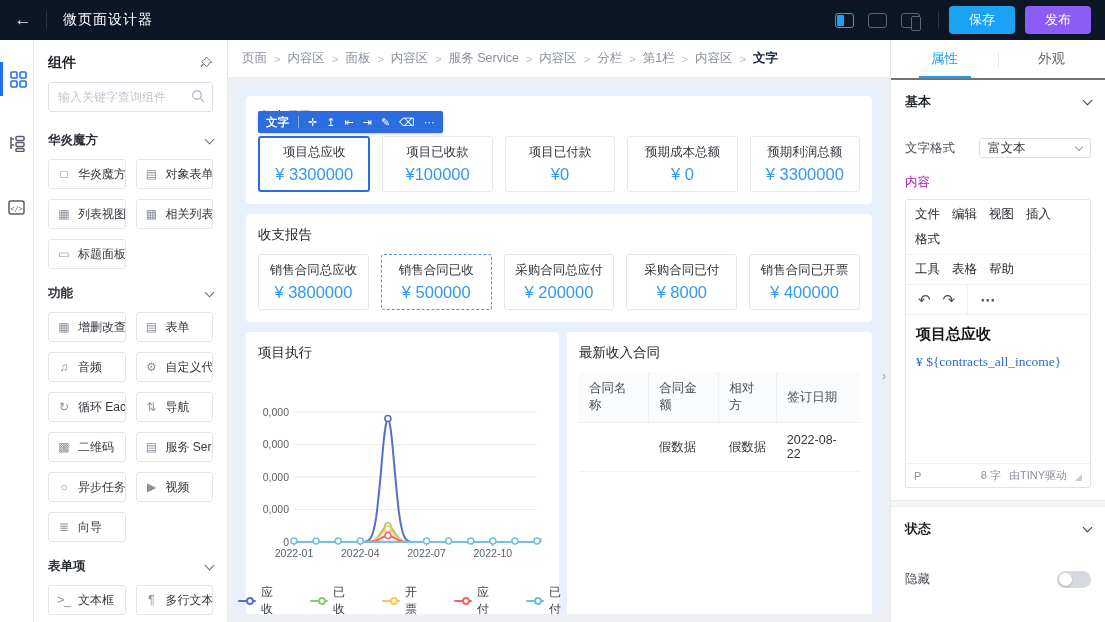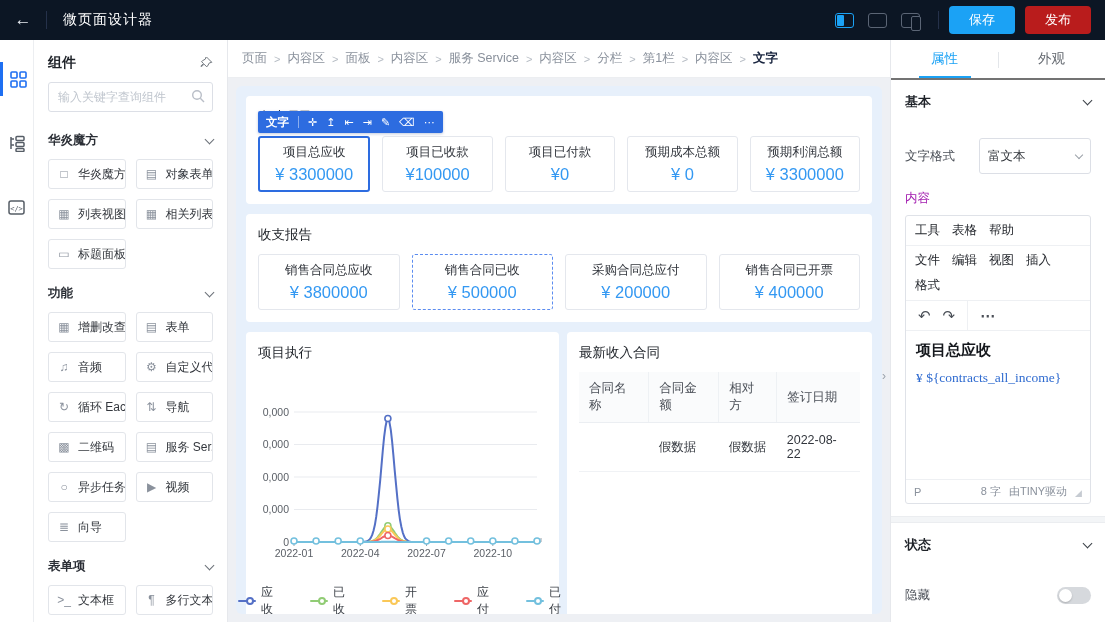--- a/index.html
+++ b/index.html
@@ -11,21 +11,21 @@
   .tb-div{width:1px;height:18px;background:#25314a}
   .tb-title{font-size:14px;font-weight:normal;margin-left:16px;letter-spacing:1px}
   .tb-right{margin-left:auto;display:flex;align-items:center;gap:10px;padding-right:14px}
   .vm{display:flex;align-items:center;gap:14px;margin-right:8px}
   .vm-icon{width:19px;height:15px;border:1.5px solid #5b6575;border-radius:3px;position:relative}
   .vm-icon.active{border-color:#1ba2f5}
   .vm-icon.active::after{content:"";position:absolute;left:1px;top:1px;bottom:1px;width:7px;background:#1ba2f5;border-radius:1px}
   .vm-icon.device::after{content:"";position:absolute;right:-2px;top:2px;width:8px;height:13px;background:#0c1624;border:1.5px solid #5b6575;border-radius:2px}
   .btn{height:28px;padding:0 20px;border:none;border-radius:4px;color:#fff;font-size:13px;cursor:pointer;font-family:inherit}
   .btn-save{background:#1ba2f5}
-  .btn-pub{background:#b91c1c}
+  .btn-pub{background:#8b5cf6}
   
   .main{display:flex;height:582px}
   .rail{width:34px;border-right:1px solid #eceef1;display:flex;flex-direction:column;align-items:center;padding-top:22px;gap:30px}
   .rail-item{width:34px;height:34px;display:flex;align-items:center;justify-content:center;cursor:pointer}
   .rail-item.active{border-left:3px solid #1e6ff2}
   
   .comp-panel{width:194px;border-right:1px solid #e6e8ec;overflow:hidden;display:flex;flex-direction:column}
   .comp-head{display:flex;align-items:center;justify-content:space-between;padding:14px 14px 10px}
   .comp-title{font-size:14px;font-weight:bold;color:#1f2329}
   .search-wrap{margin:0 14px 6px;position:relative}
@@ -78,21 +78,21 @@
   .insp-tab{flex:1;text-align:center;font-size:13.5px;color:#62676e;cursor:pointer;height:100%;display:flex;align-items:center;justify-content:center;position:relative}
   .insp-tab.active{color:#1ba2f5}
   .insp-tab.active::after{content:"";position:absolute;bottom:0;left:50%;transform:translateX(-50%);width:52px;height:2px;background:#1ba2f5}
   .insp-tab-div{position:absolute;left:50%;top:12px;width:1px;height:16px;background:#e3e6ea}
   .sect-head{display:flex;align-items:center;justify-content:space-between;padding:13px 14px;cursor:pointer}
   .sect-title{font-size:13px;font-weight:bold;color:#1f2329}
   .sect-head .chev{border-color:#3a3f46}
   .insp-body{padding:4px 14px 12px}
   .field-row{display:flex;align-items:center;justify-content:space-between;margin:10px 0 16px}
   .field-label{font-size:12.5px;color:#4a4f57}
-  .select{width:112px;height:36px;border:1px solid #dcdfe6;border-radius:3px;display:flex;align-items:center;justify-content:space-between;padding:0 8px;font-size:12.5px;color:#33373d;cursor:pointer;background:#fff}
+  .select{width:112px;height:20px;border:1px solid #dcdfe6;border-radius:3px;display:flex;align-items:center;justify-content:space-between;padding:0 8px;font-size:12.5px;color:#33373d;cursor:pointer;background:#fff}
   .select .chev{width:6px;height:6px;border-color:#9aa0a8}
   .content-label{font-size:12.5px;color:#a21caf;margin:2px 0 8px}
   .editor{border:1px solid #dfe2e8;border-radius:3px;overflow:hidden}
   .ed-menubar{display:flex;flex-wrap:wrap;padding:3px 4px;border-bottom:1px solid #eef0f3;gap:2px}
   .ed-menu-item{font-size:12.5px;color:#25282e;padding:3px 5px;cursor:pointer;border-radius:2px}
   .ed-toolbar{display:flex;align-items:center;border-bottom:1px solid #eef0f3;height:30px}
   .ed-undo-group{display:flex;align-items:center;gap:12px;padding:0 12px;border-right:1px solid #eef0f3;height:100%}
   .ed-tbtn{font-size:15px;color:#4a4f57;cursor:pointer;line-height:1}
   .ed-more{padding:0 12px;font-size:15px;color:#4a4f57;letter-spacing:1px;cursor:pointer;font-weight:bold}
   .ed-content{height:148px;padding:10px 10px;font-family:"Liberation Serif",serif;cursor:text}
@@ -346,20 +346,24 @@
               <div class="stat-label">销售合同总应收</div>
               <div class="stat-value">¥ 3800000</div>
             </div>
             <div class="stat-card dashed">
               <div class="stat-label">销售合同已收</div>
               <div class="stat-value">¥ 500000</div>
             </div>
             <div class="stat-card">
               <div class="stat-label">采购合同总应付</div>
               <div class="stat-value">¥ 200000</div>
+            </div>
+            <div class="stat-card">
+              <div class="stat-label">采购合同已付</div>
+              <div class="stat-value">¥ 8000</div>
             </div>
             <div class="stat-card">
               <div class="stat-label">销售合同已开票</div>
               <div class="stat-value">¥ 400000</div>
             </div>
           </div>
       </div>
 
       <div class="bottom-row">
         <div class="panel chart-panel">
@@ -486,31 +490,31 @@
       <div class="field-row">
         <span class="field-label">文字格式</span>
         <div class="select">
           <span>富文本</span>
           <span class="chev"></span>
         </div>
       </div>
       <div class="content-label">内容</div>
 
       <div class="editor">
-        <div class="ed-menubar" id="ed-menu2" style="border-bottom:1px solid #eef0f3">
-            <span class="ed-menu-item">工具</span>
-            <span class="ed-menu-item">表格</span>
-            <span class="ed-menu-item">帮助</span>
-          </div>
         <div class="ed-menubar" id="ed-menu1">
             <span class="ed-menu-item">文件</span>
             <span class="ed-menu-item">编辑</span>
             <span class="ed-menu-item">视图</span>
             <span class="ed-menu-item">插入</span>
             <span class="ed-menu-item">格式</span>
+          </div>
+        <div class="ed-menubar" id="ed-menu2" style="border-bottom:1px solid #eef0f3">
+            <span class="ed-menu-item">工具</span>
+            <span class="ed-menu-item">表格</span>
+            <span class="ed-menu-item">帮助</span>
           </div>
         <div class="ed-toolbar">
           <div class="ed-undo-group" id="ed-undo">
               <span class="ed-tbtn">↶</span>
               <span class="ed-tbtn">↷</span>
             </div>
           <div class="ed-more">⋯</div>
         </div>
         <div class="ed-content">
           <div class="ed-h">项目总应收</div>

